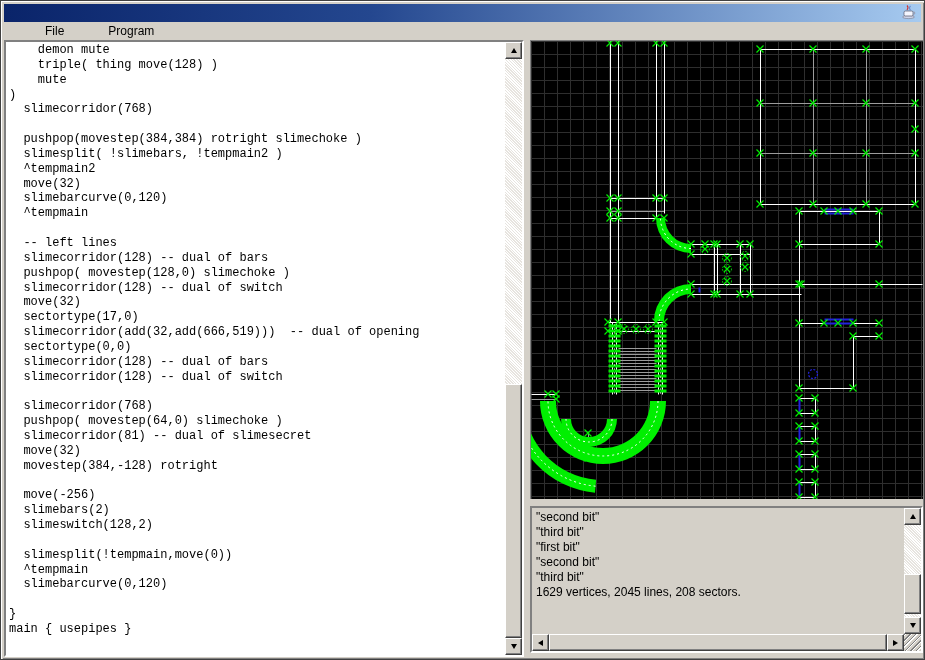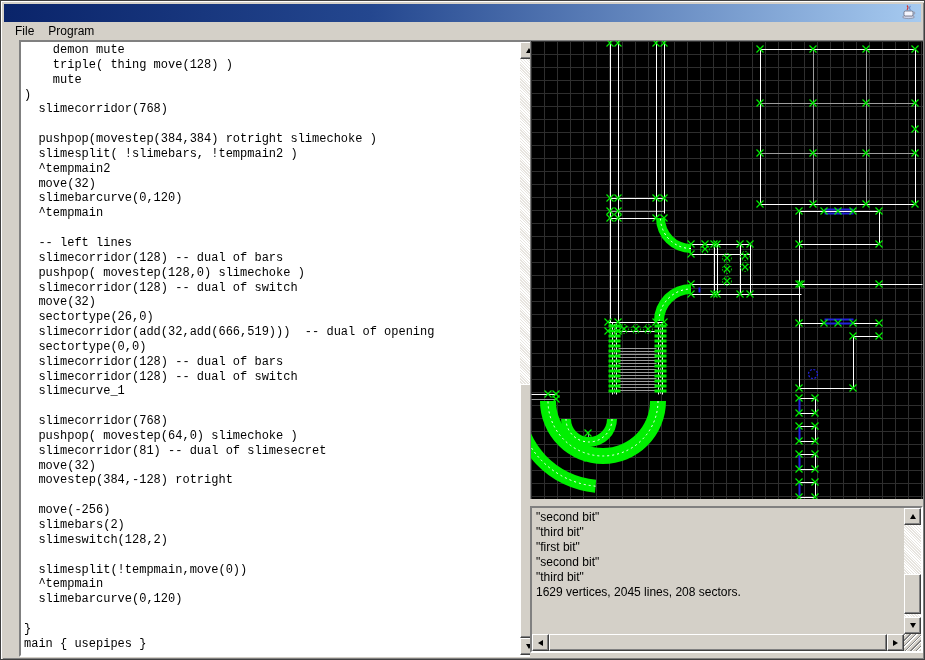--- a/index.html
+++ b/index.html
@@ -16,26 +16,26 @@
   .win-btns{margin-left:auto;display:flex;gap:2px;padding-right:3px;}
   .winbtn{width:17px;height:14px;background:#d4d0c8;border:1px solid;
           border-color:#fff #404040 #404040 #fff;box-shadow:inset -1px -1px 0 #808080;
           display:flex;align-items:center;justify-content:center;padding:0;position:relative;}
   .g-min{position:absolute;left:3px;bottom:2px;width:7px;height:2px;background:#000;}
   .g-max{width:8px;height:7px;border:1px solid #000;border-top-width:2px;}
   .g-x{font:bold 12px/10px "DejaVu Sans",sans-serif;color:#000;}
   
   .menubar{position:absolute;left:3px;top:21px;right:3px;height:18px;background:#d4d0c8;
            display:flex;align-items:center;font-size:12px;color:#000;padding-left:4px;}
-  .menu-item{padding:1px 7px;}
+  .menu-item{padding:1px 7px;margin-left:30px;}
   
   .content{position:absolute;left:3px;top:39px;width:919px;height:617px;background:#d4d0c8;}
   
   .editor-wrap{position:absolute;left:0;top:0;width:520px;height:617px;background:#fff;
-               border:2px solid;border-color:#808080 #fff #fff #808080;box-sizing:border-box;margin-left:15px;}
+               border:2px solid;border-color:#808080 #fff #fff #808080;box-sizing:border-box;}
   .editor-text{position:absolute;left:0;top:0;right:17px;bottom:0;overflow:hidden;
                padding:1px 0 0 3px;background:#fff;}
   .cl{white-space:pre;height:14.85px;font:12px/14.85px "Liberation Mono",monospace;color:#000;}
   
   .vscroll{position:absolute;top:0;right:0;width:17px;bottom:0;background:#d4d0c8;}
   .sb-btn{position:absolute;left:0;width:17px;height:17px;background:#d4d0c8;border:1px solid;
           border-color:#fff #404040 #404040 #fff;box-shadow:inset -1px -1px 0 #808080;box-sizing:border-box;
           display:flex;align-items:center;justify-content:center;}
   .sb-track{position:absolute;left:0;right:0;top:17px;bottom:17px;background:#e7e4df;
             background-image:repeating-linear-gradient(45deg,#fff 0 1px,transparent 1px 2px);}
@@ -111,26 +111,25 @@
           <div class="cl">  ^tempmain2</div>
           <div class="cl">  move(32)</div>
           <div class="cl">  slimebarcurve(0,120)</div>
           <div class="cl">  ^tempmain</div>
           <div class="cl"> </div>
           <div class="cl">  -- left lines</div>
           <div class="cl">  slimecorridor(128) -- dual of bars</div>
           <div class="cl">  pushpop( movestep(128,0) slimechoke )</div>
           <div class="cl">  slimecorridor(128) -- dual of switch</div>
           <div class="cl">  move(32)</div>
-          <div class="cl">  sectortype(26,0)</div>
+          <div class="cl">  sectortype(17,0)</div>
           <div class="cl">  slimecorridor(add(32,add(666,519)))  -- dual of opening</div>
           <div class="cl">  sectortype(0,0)</div>
           <div class="cl">  slimecorridor(128) -- dual of bars</div>
           <div class="cl">  slimecorridor(128) -- dual of switch</div>
-          <div class="cl">  slimecurve_1</div>
           <div class="cl"> </div>
           <div class="cl">  slimecorridor(768)</div>
           <div class="cl">  pushpop( movestep(64,0) slimechoke )</div>
           <div class="cl">  slimecorridor(81) -- dual of slimesecret</div>
           <div class="cl">  move(32)</div>
           <div class="cl">  movestep(384,-128) rotright</div>
           <div class="cl"> </div>
           <div class="cl">  move(-256)</div>
           <div class="cl">  slimebars(2)</div>
           <div class="cl">  slimeswitch(128,2)</div>

